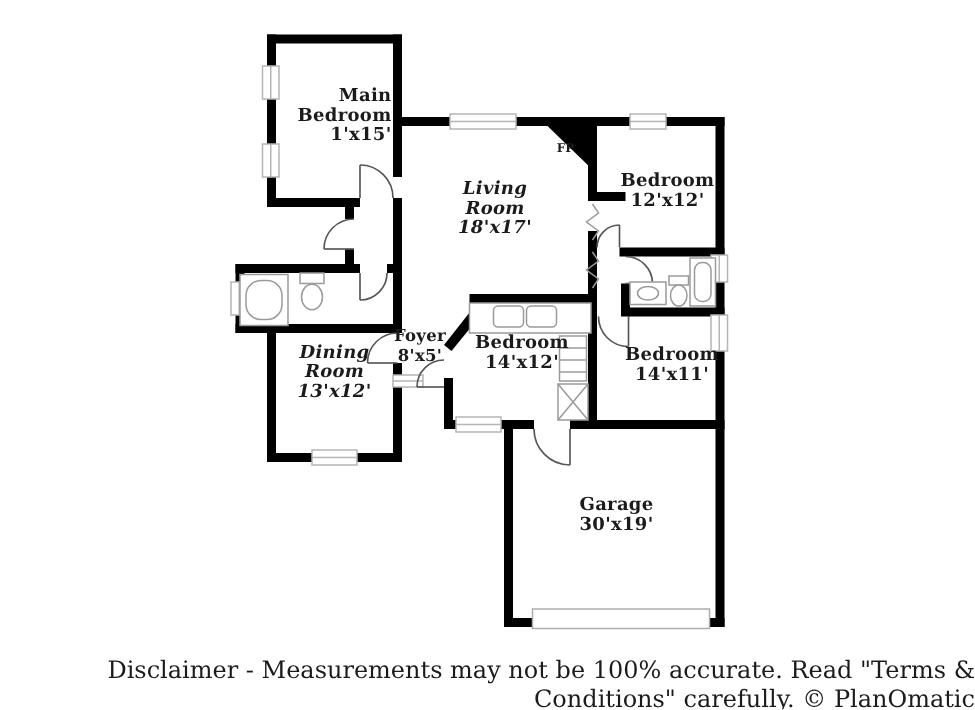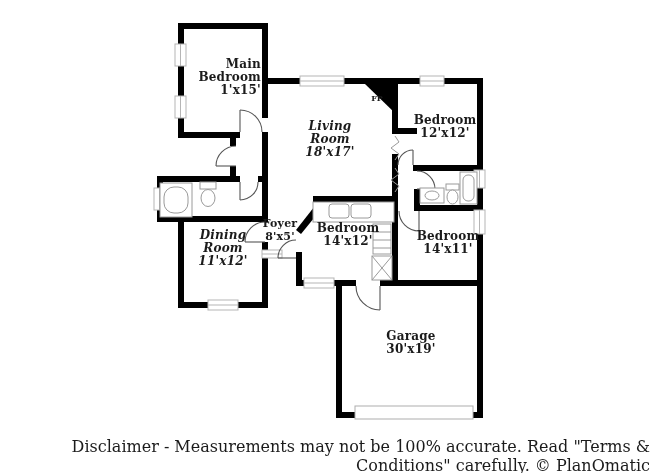--- a/index.html
+++ b/index.html
@@ -217,21 +217,21 @@
   </svg>
 
   <div class="room-label" style="left:223px;top:77px;text-align:right;">
     <span>Main Bedroom</span>
     <span class="dims">1'x15'</span>
   </div>
 
 
   <div class="room-label" style="left:223px;top:248px;font-style:italic;">
     <span>Dining Room</span>
-    <span class="dims">11'x12'</span>
+    <span class="dims">13'x12'</span>
   </div>
 
   <div class="room-label" style="left:330px;top:139px;font-style:italic;">
     <span>Living Room</span>
     <span class="dims">18'x17'</span>
   </div>
 
   <div class="room-label small" style="left:280px;top:231px;">
     <span>Foyer</span>
     <span class="dims">8'x5'</span>

